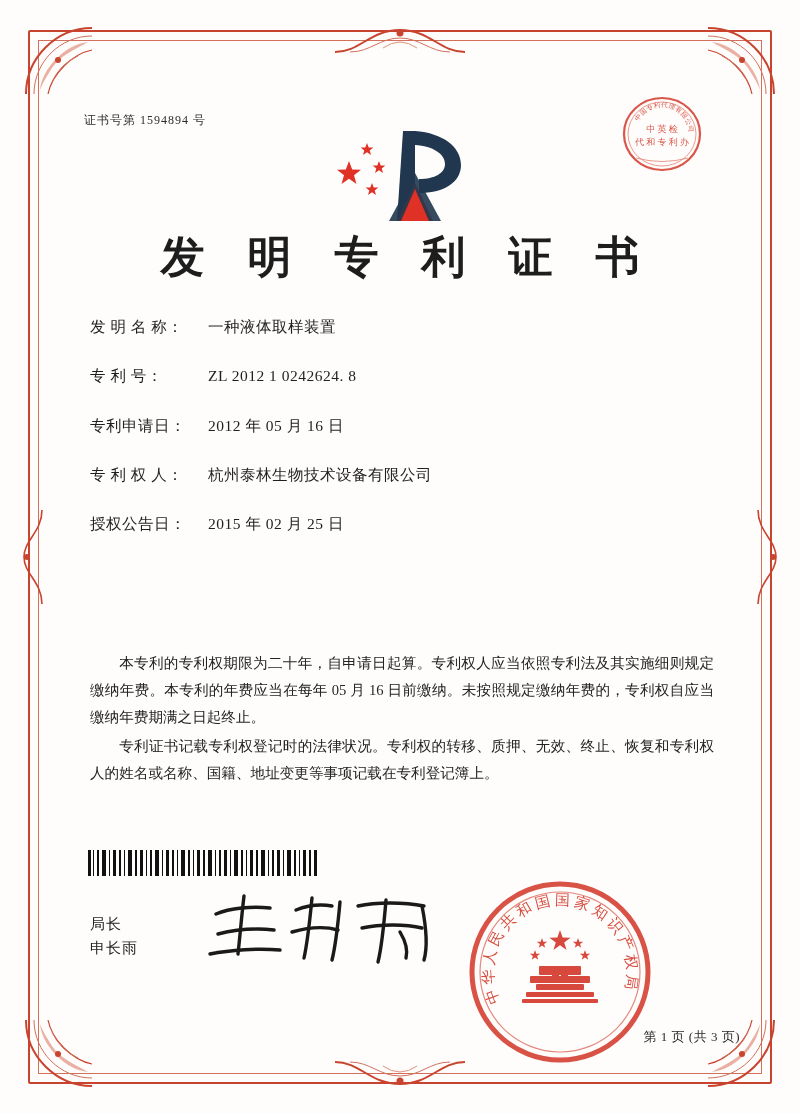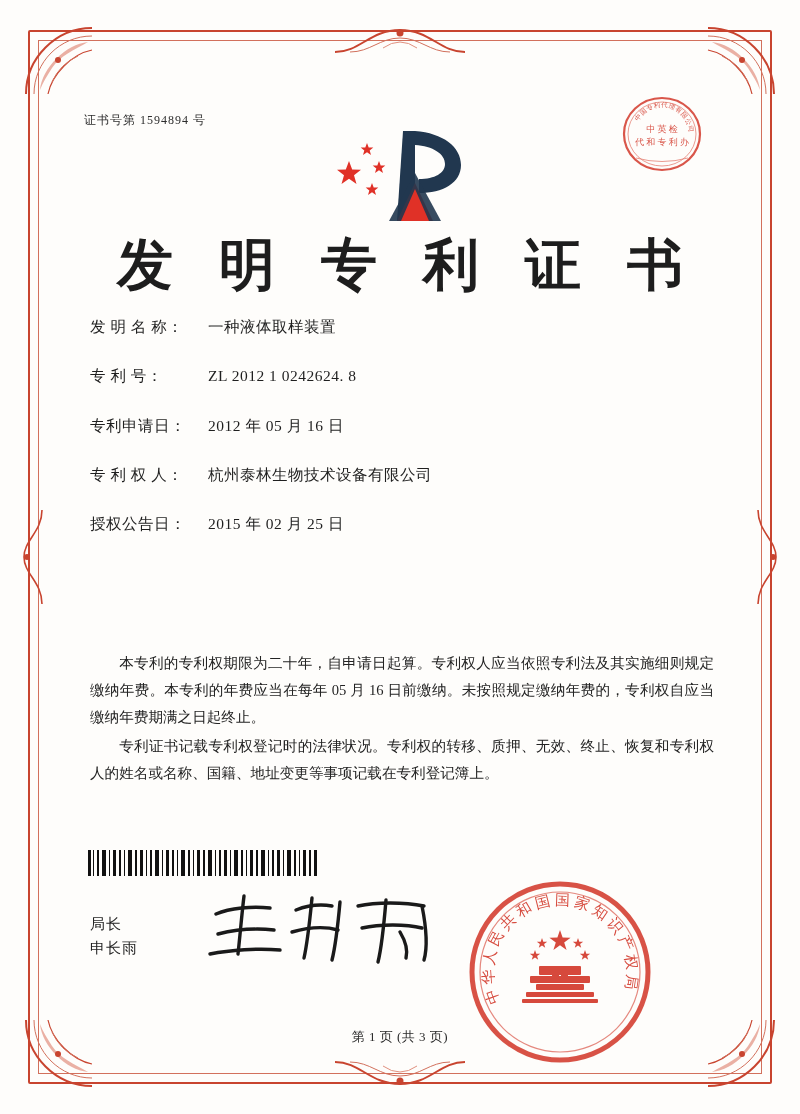--- a/index.html
+++ b/index.html
@@ -97,21 +97,21 @@
     display: flex;
     justify-content: center;
     align-items: center;
   }
 
   .doc-title {
     position: absolute;
     left: 0; right: 0;
     top: 168px;
     text-align: center;
-    font-size: 56px;
+    font-size: 44px;
     font-weight: bold;
     letter-spacing: 16px;
     text-indent: 16px;
     color: #1d1d1d;
     font-family: "Liberation Serif", "DejaVu Serif", serif;
   }
 
   .fields {
     position: absolute;
     left: 30px;
@@ -193,21 +193,21 @@
     font-size: 15px;
     color: #d33a2c;
     letter-spacing: 1px;
     font-family: "Liberation Sans", sans-serif;
   }
 
   .page-footer {
     position: absolute;
     left: 0; right: 0;
     bottom: 8px;
-    text-align: center;
+    text-align: right;
     font-size: 13px;
     color: #2b2b2b;
     letter-spacing: 0.5px;
   }
 </style>
 </head>
 <body>
 
 <div class="page">
 

